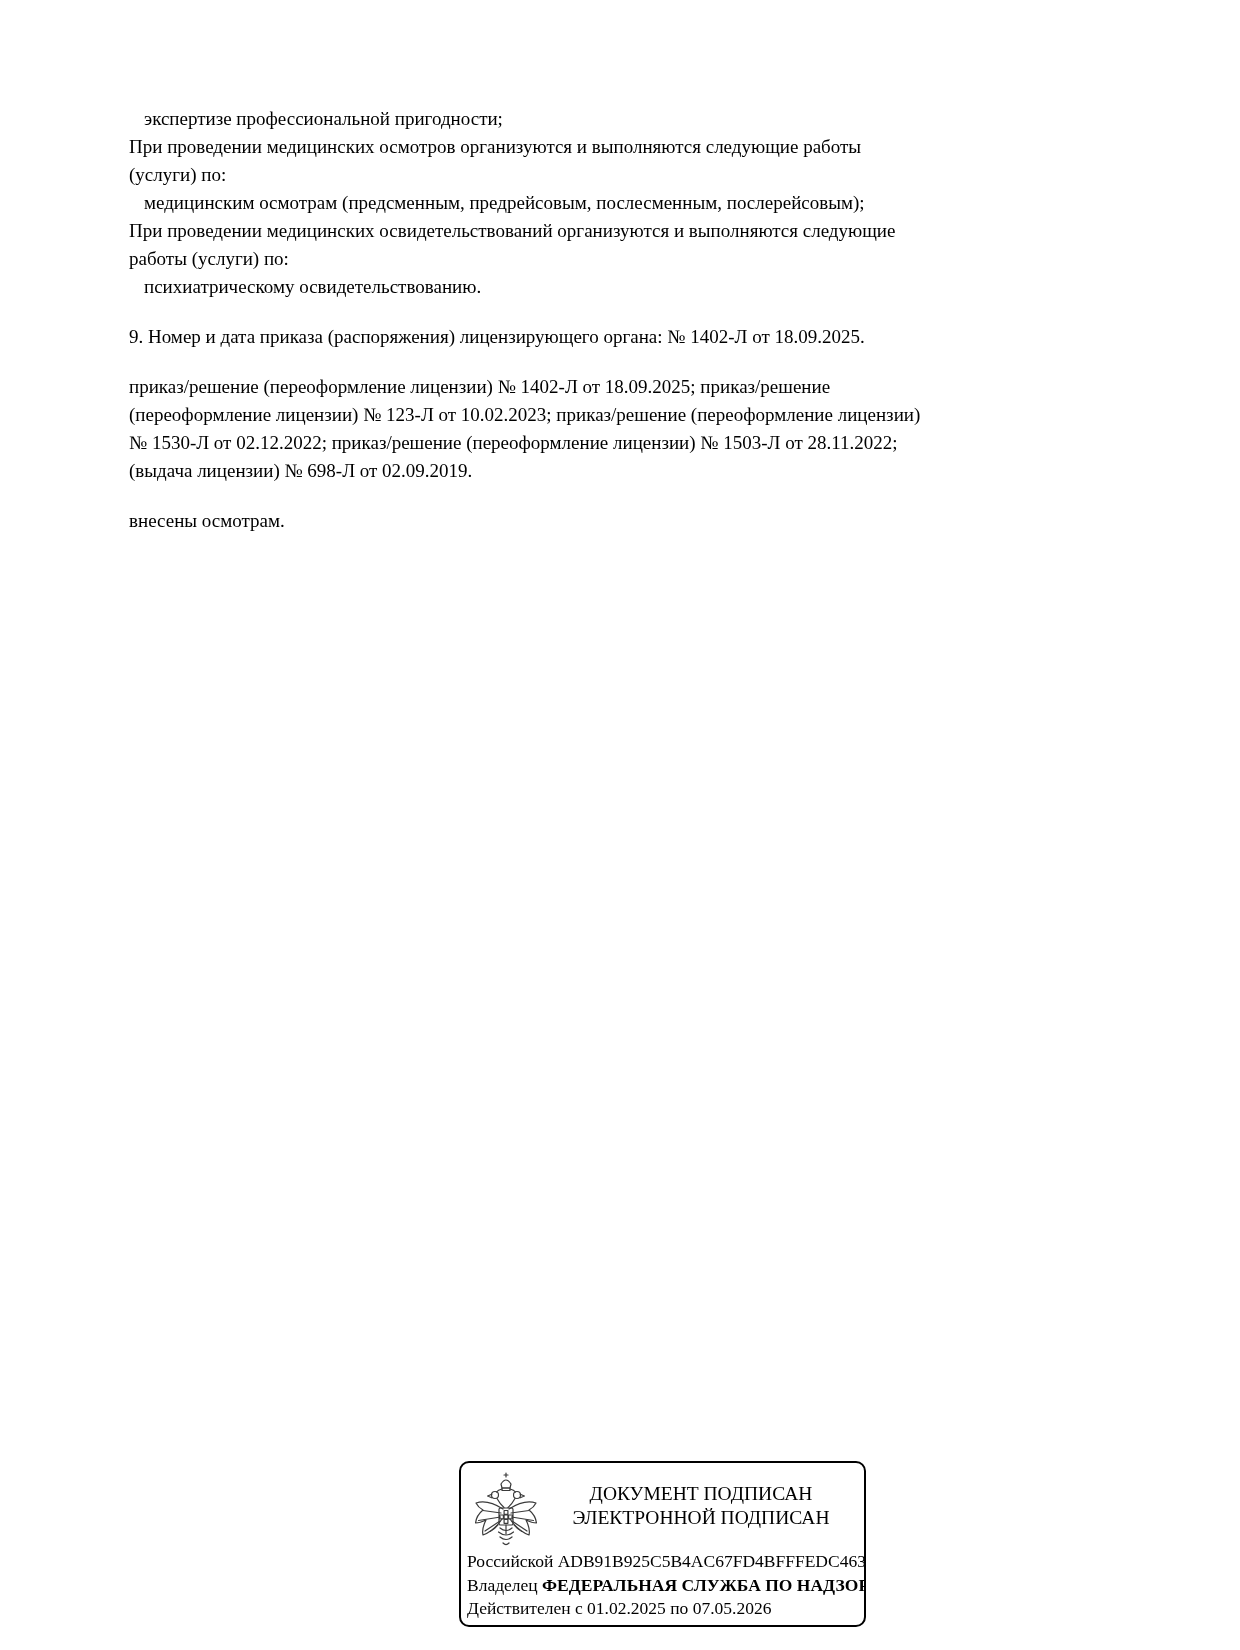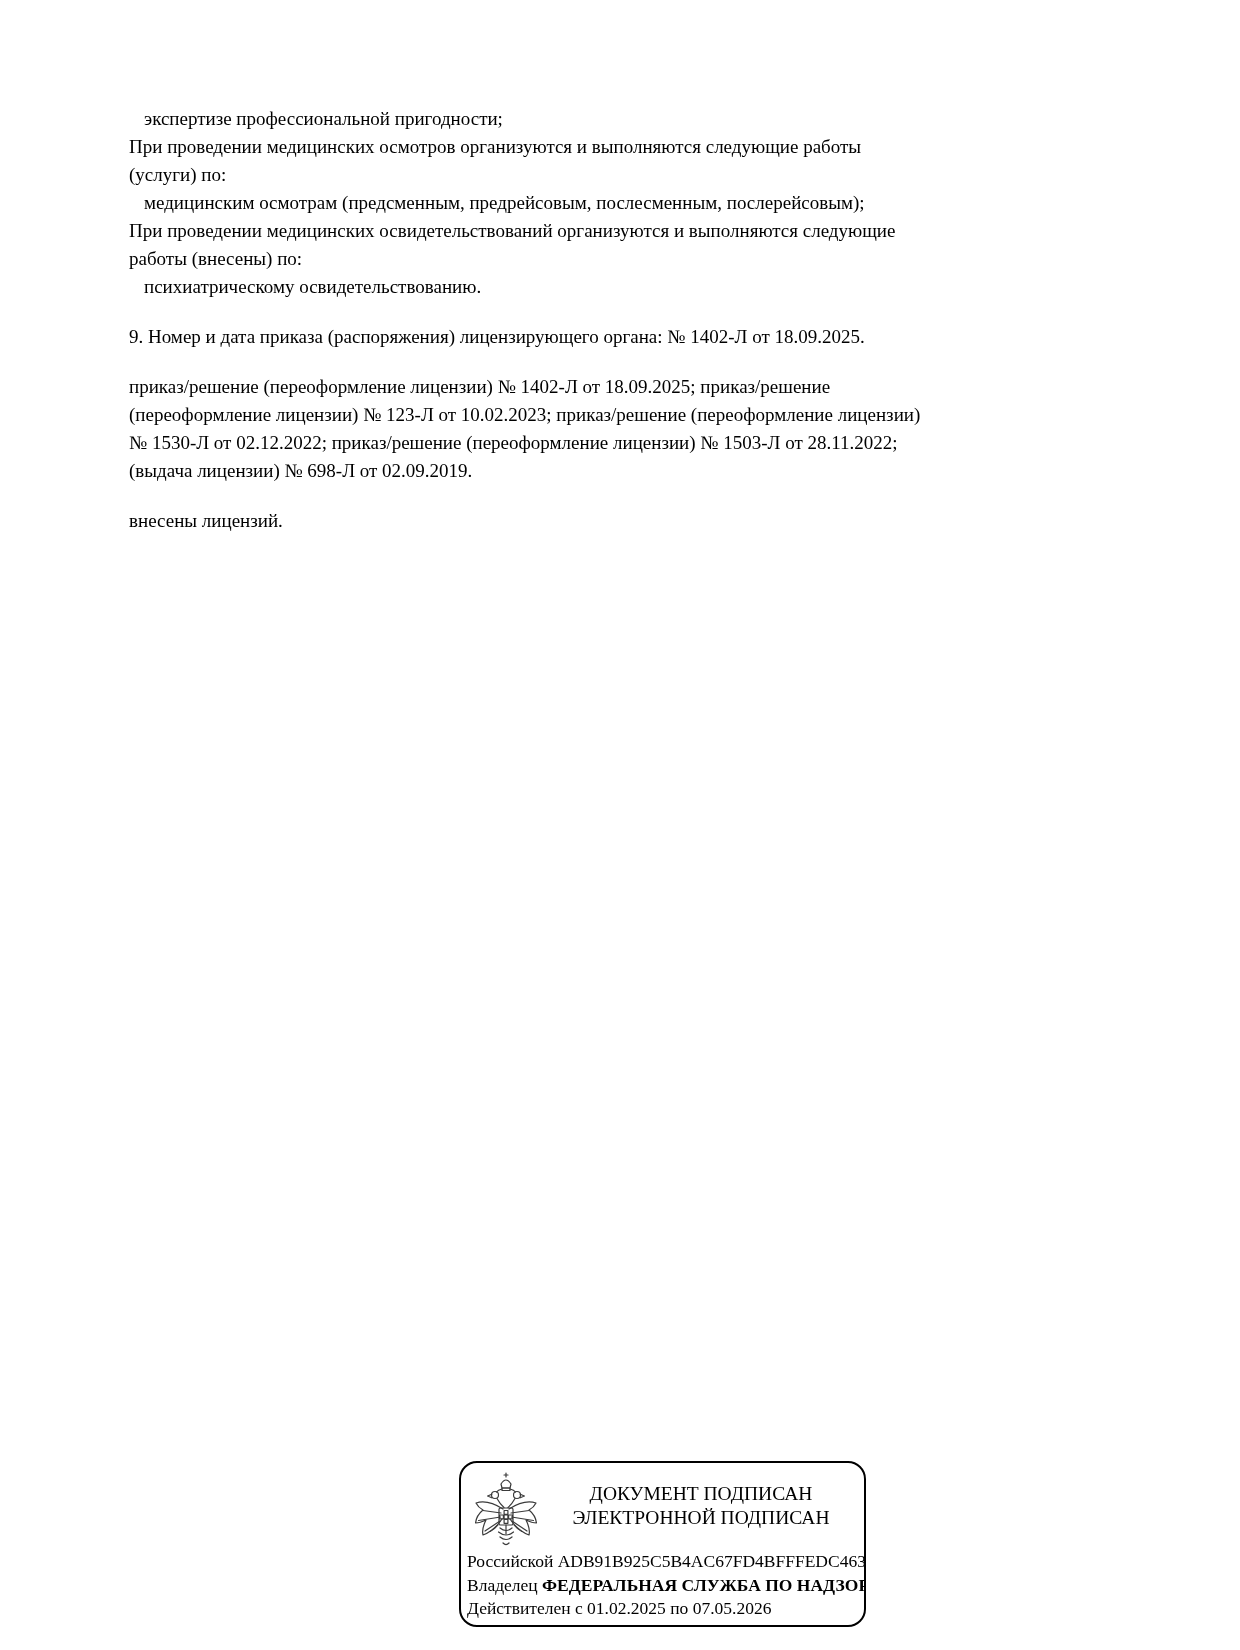--- a/index.html
+++ b/index.html
@@ -29,21 +29,21 @@
 
   
   .stamp {
     position: absolute;
     left: 459px;
     top: 1461px;
     width: 407px;
     height: 166px;
     box-sizing: border-box;
     border: 2.5px solid #000000;
-    border-radius: 18px;
+    border-radius: 10px;
     background: #ffffff;
     overflow: hidden;
   }
   .stamp-head { display: flex; align-items: flex-start; }
   .emblem { flex: 0 0 auto; margin: 9px 0 0 13px; }
   .stamp-title {
     flex: 1;
     text-align: center;
     margin-top: 19px;
     font-size: 19.5px;
@@ -66,37 +66,37 @@
 <body>
 
 <div class="doc">
 
   <div class="para">
     <div class="line indent">экспертизе профессиональной пригодности;</div>
     <div class="line">При проведении медицинских осмотров организуются и выполняются следующие работы</div>
     <div class="line">(услуги) по:</div>
     <div class="line indent">медицинским осмотрам (предсменным, предрейсовым, послесменным, послерейсовым);</div>
     <div class="line">При проведении медицинских освидетельствований организуются и выполняются следующие</div>
-    <div class="line">работы (внесены) по:</div>
+    <div class="line">работы (услуги) по:</div>
     <div class="line indent">психиатрическому освидетельствованию.</div>
   </div>
 
   <div class="para">
     <div class="line">9. Номер и дата приказа (распоряжения) лицензирующего органа: № 1402-Л от 18.09.2025.</div>
   </div>
 
   <div class="para">
     <div class="line">приказ/решение (переоформление лицензии) № 1402-Л от 18.09.2025; приказ/решение</div>
     <div class="line">(переоформление лицензии) № 123-Л от 10.02.2023; приказ/решение (переоформление лицензии)</div>
     <div class="line">№ 1530-Л от 02.12.2022; приказ/решение (переоформление лицензии) № 1503-Л от 28.11.2022;</div>
     <div class="line">(выдача лицензии) № 698-Л от 02.09.2019.</div>
   </div>
 
   <div class="para">
-    <div class="line">внесены лицензий.</div>
+    <div class="line">внесены осмотрам.</div>
   </div>
 
 </div>
 
 <div class="stamp">
   <div class="stamp-head">
     <svg class="emblem" width="64" height="76" viewBox="0 0 64 76">
       <g class="eagle">
 
         <path d="M32 1 v4 M30 3 h4"></path>

